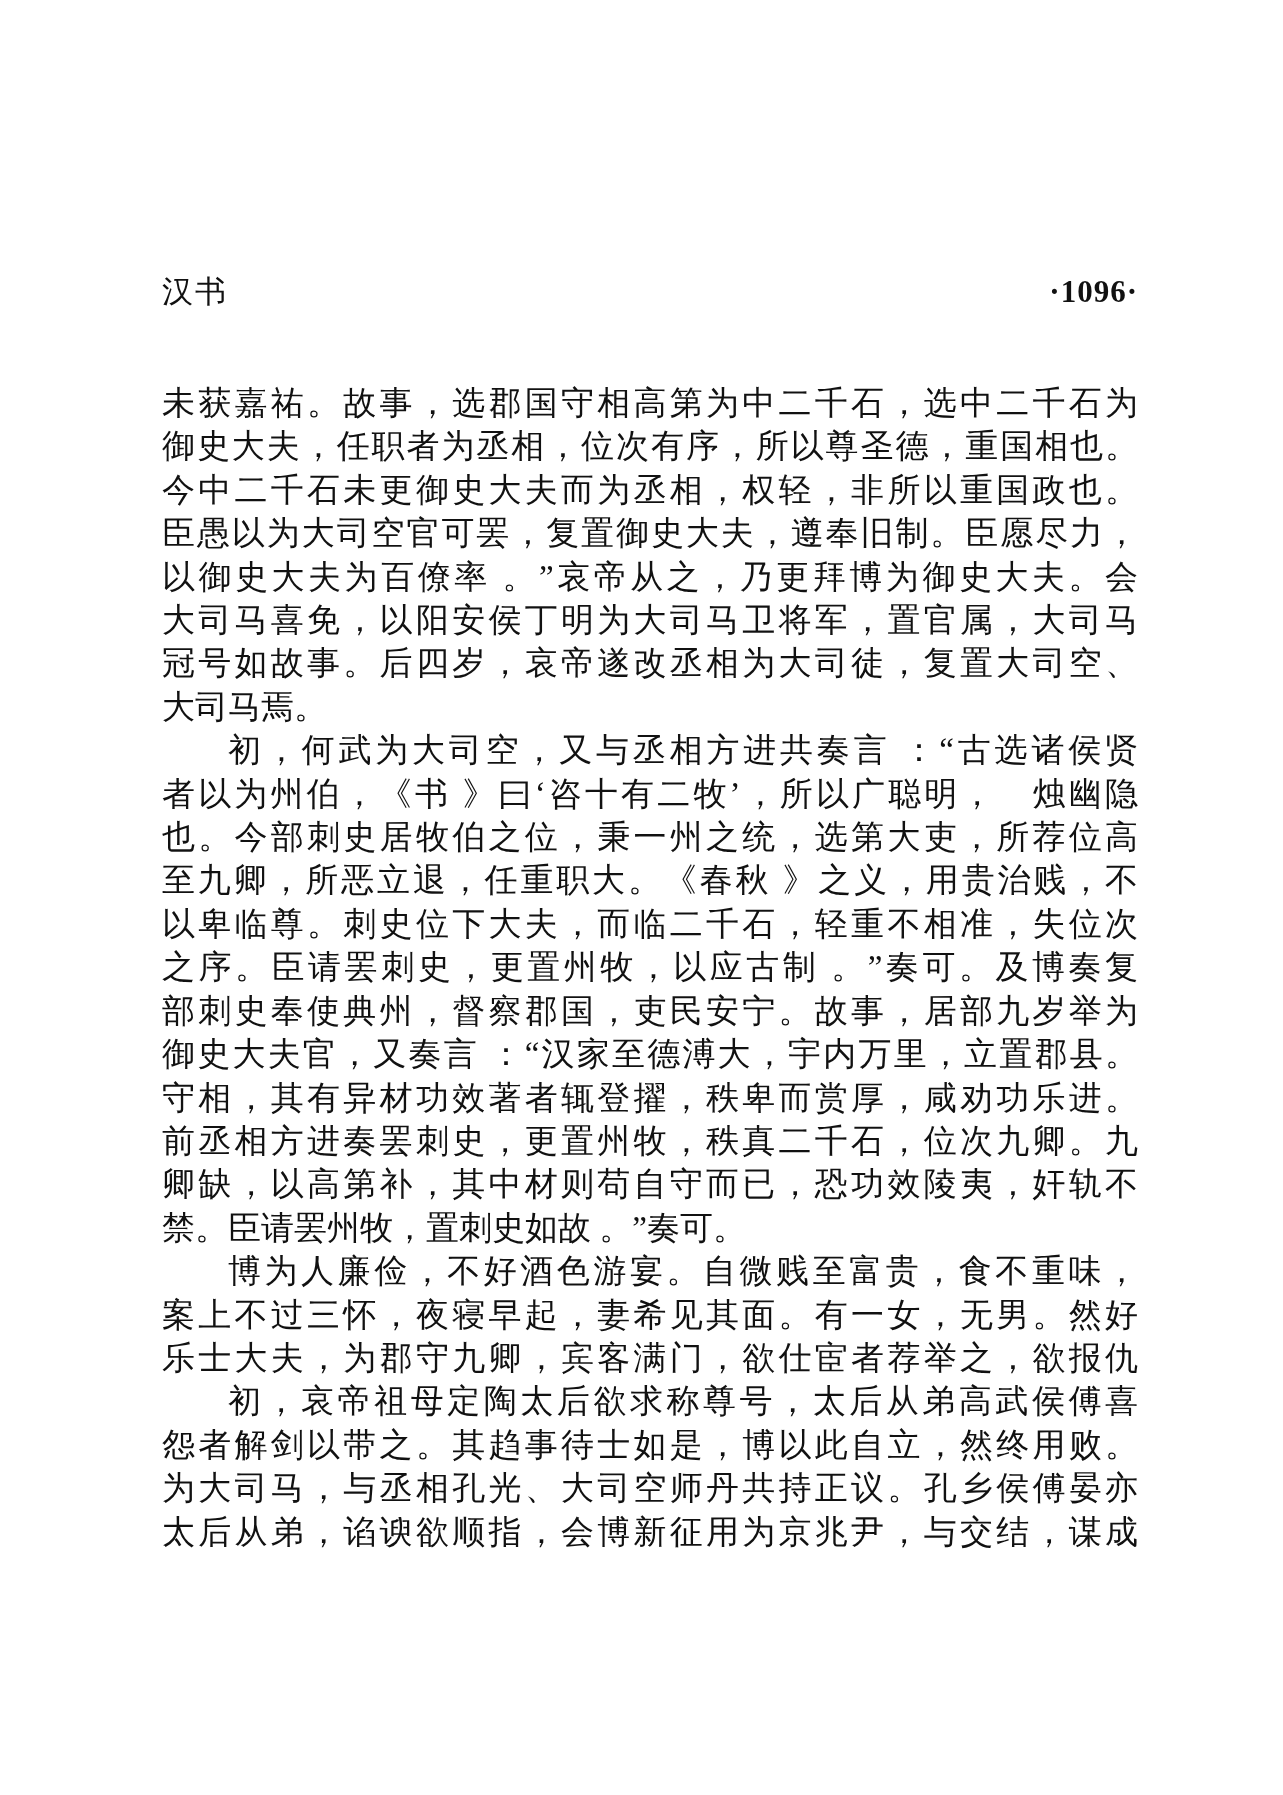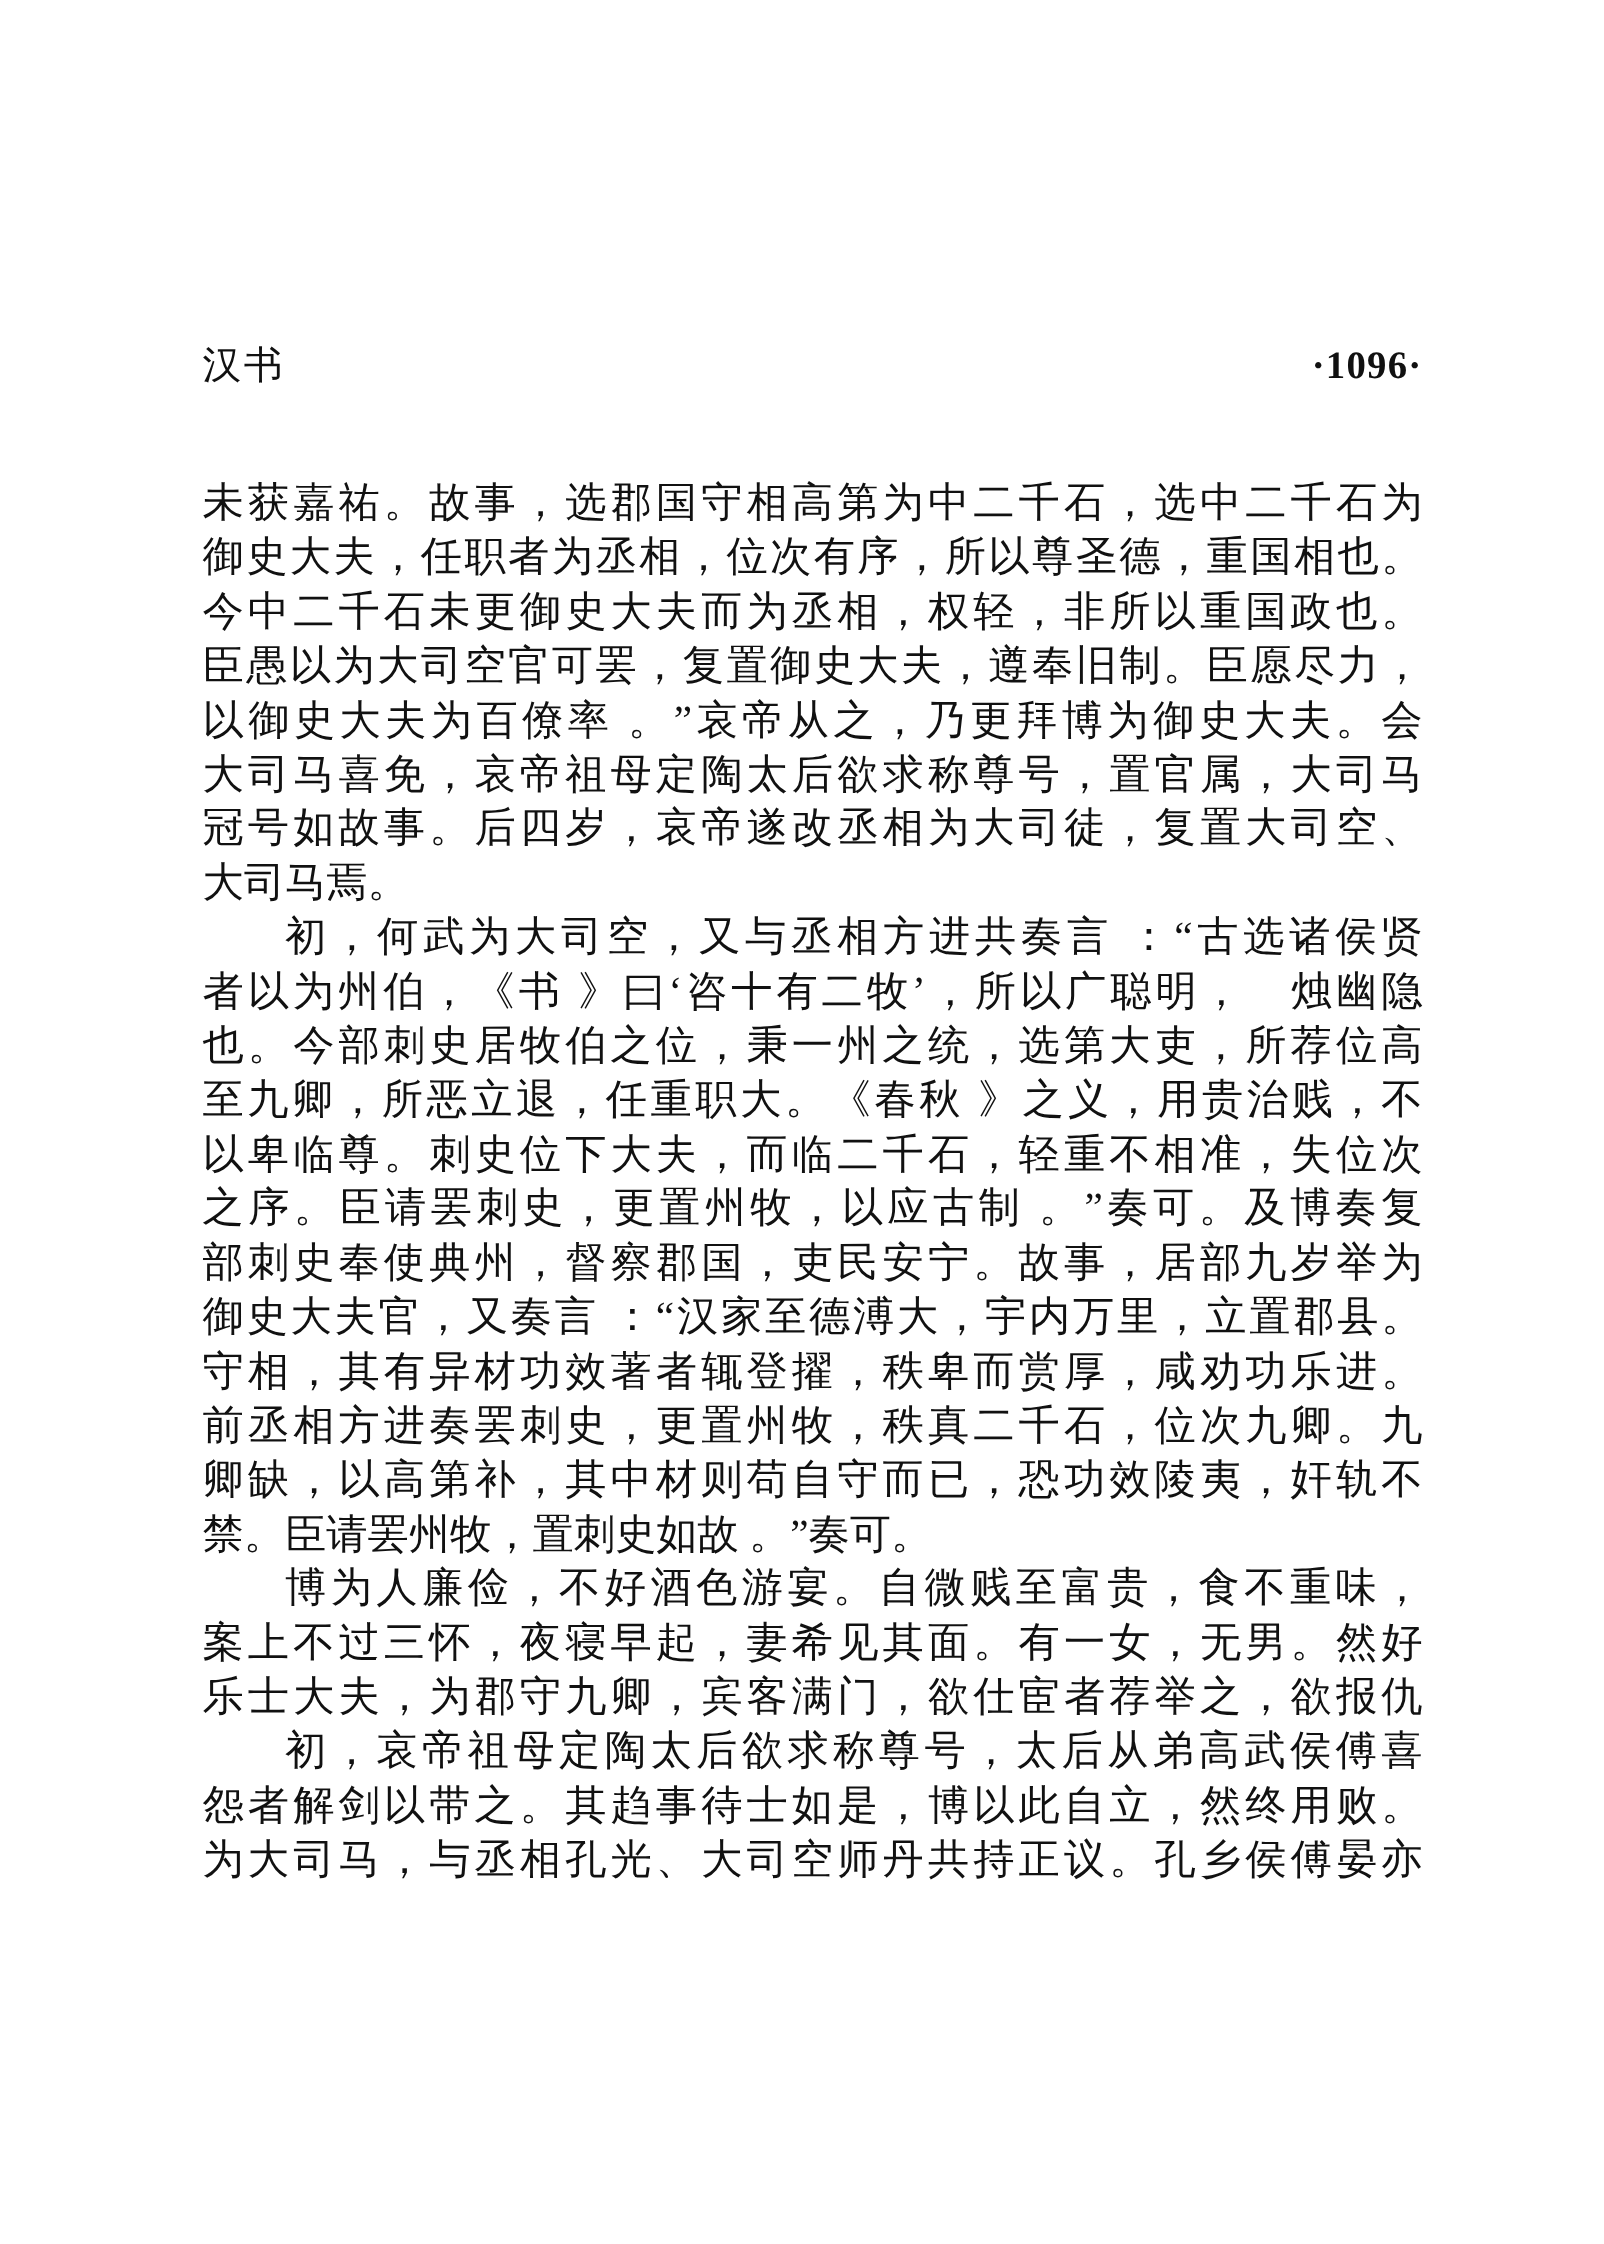--- a/index.html
+++ b/index.html
@@ -65,35 +65,36 @@
     <span class="book-title">汉书</span>
     <span class="page-number">·1096·</span>
   </div>
 
   <div class="body-text" id="body-lines">
       <div class="line">未获嘉祐。故事，选郡国守相高第为中二千石，选中二千石为</div>
       <div class="line">御史大夫，任职者为丞相，位次有序，所以尊圣德，重国相也。</div>
       <div class="line">今中二千石未更御史大夫而为丞相，权轻，非所以重国政也。</div>
       <div class="line">臣愚以为大司空官可罢，复置御史大夫，遵奉旧制。臣愿尽力，</div>
       <div class="line">以御史大夫为百僚率 。”哀帝从之，乃更拜博为御史大夫。会</div>
-      <div class="line">大司马喜免，哀帝祖母定陶太后欲求称尊号，置官属，大司马</div>
+      <div class="line">大司马喜免，以阳安侯丁明为大司马卫将军，置官属，大司马</div>
       <div class="line">冠号如故事。后四岁，哀帝遂改丞相为大司徒，复置大司空、</div>
       <div class="line short">大司马焉。</div>
       <div class="line indent">初，何武为大司空，又与丞相方进共奏言 ：“古选诸侯贤</div>
       <div class="line">者以为州伯，《书 》曰‘咨十有二牧’，所以广聪明，　烛幽隐</div>
       <div class="line">也。今部刺史居牧伯之位，秉一州之统，选第大吏，所荐位高</div>
       <div class="line">至九卿，所恶立退，任重职大。《春秋 》之义，用贵治贱，不</div>
       <div class="line">以卑临尊。刺史位下大夫，而临二千石，轻重不相准，失位次</div>
       <div class="line">之序。臣请罢刺史，更置州牧，以应古制 。”奏可。及博奏复</div>
       <div class="line">部刺史奉使典州，督察郡国，吏民安宁。故事，居部九岁举为</div>
       <div class="line">御史大夫官，又奏言 ：“汉家至德溥大，宇内万里，立置郡县。</div>
       <div class="line">守相，其有异材功效著者辄登擢，秩卑而赏厚，咸劝功乐进。</div>
       <div class="line">前丞相方进奏罢刺史，更置州牧，秩真二千石，位次九卿。九</div>
       <div class="line">卿缺，以高第补，其中材则苟自守而已，恐功效陵夷，奸轨不</div>
       <div class="line short">禁。臣请罢州牧，置刺史如故 。”奏可。</div>
       <div class="line indent">博为人廉俭，不好酒色游宴。自微贱至富贵，食不重味，</div>
       <div class="line">案上不过三怀，夜寝早起，妻希见其面。有一女，无男。然好</div>
       <div class="line">乐士大夫，为郡守九卿，宾客满门，欲仕宦者荐举之，欲报仇</div>
       <div class="line indent">初，哀帝祖母定陶太后欲求称尊号，太后从弟高武侯傅喜</div>
       <div class="line">怨者解剑以带之。其趋事待士如是，博以此自立，然终用败。</div>
       <div class="line">为大司马，与丞相孔光、大司空师丹共持正议。孔乡侯傅晏亦</div>
+      <div class="line">太后从弟，谄谀欲顺指，会博新征用为京兆尹，与交结，谋成</div>
     </div>
 </div>
 
 </body></html>

